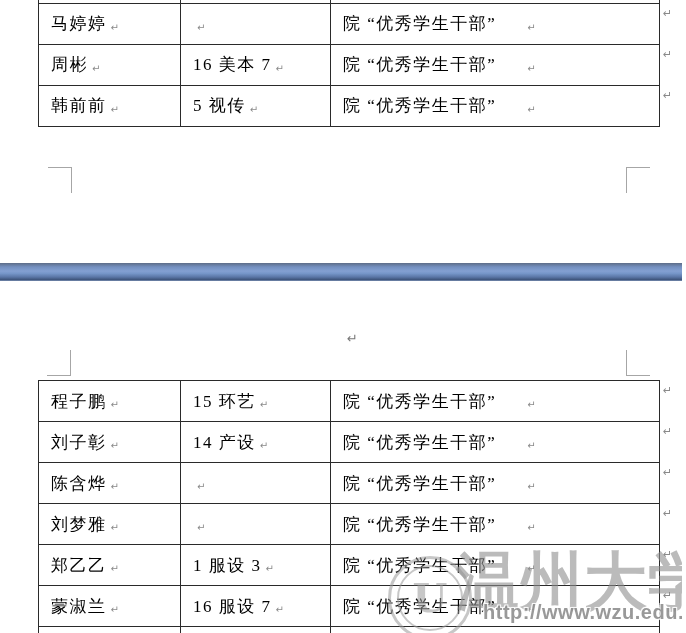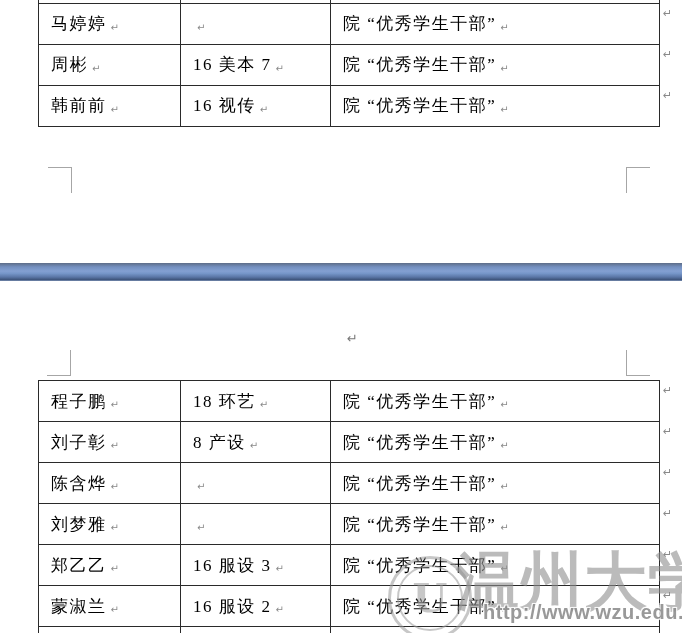--- a/index.html
+++ b/index.html
@@ -25,21 +25,21 @@
   .stub{display:flex;height:3.5px;box-sizing:border-box;border-bottom:1.5px solid var(--bc);}
   .stub-open{display:flex;height:6px;box-sizing:border-box;}
   .cell{
     display:flex;align-items:center;box-sizing:border-box;
     border-right:1.5px solid var(--bc);
     padding-left:12px;font-size:17px;color:#000;letter-spacing:1.5px;
     white-space:nowrap;overflow:hidden;
   }
   .c1{width:142px;}
   .c2{width:150px;}
-  .c3{flex:1;}
+  .c3{flex:1;gap:27px;}
   .endmark{
     font-family:"DejaVu Sans",sans-serif;
     font-size:10px;color:var(--gray-mark);
     margin-left:4px;margin-top:7px;letter-spacing:0;
   }
   .rowmark{
     position:absolute;left:663px;
     font-family:"DejaVu Sans",sans-serif;
     font-size:11px;color:var(--gray-mark);
   }
@@ -131,21 +131,21 @@
           <span class="endmark">↵</span>
         </div>
     </div>
 
     <div class="trow">
       <div class="cell c1">
           <span>韩前前</span>
           <span class="endmark">↵</span>
         </div>
       <div class="cell c2">
-          <span>16 视传</span>
+          <span>5 视传</span>
           <span class="endmark">↵</span>
         </div>
       <div class="cell c3">
           <span>院 “优秀学生干部”</span>
           <span class="endmark">↵</span>
         </div>
     </div>
   </div>
 
   <span class="rowmark" style="top:7px">↵</span>
@@ -162,35 +162,35 @@
 
   <span class="paramark">↵</span>
 
   <div class="tbl tbl2">
     <div class="trow">
       <div class="cell c1">
           <span>程子鹏</span>
           <span class="endmark">↵</span>
         </div>
       <div class="cell c2">
-          <span>18 环艺</span>
+          <span>15 环艺</span>
           <span class="endmark">↵</span>
         </div>
       <div class="cell c3">
           <span>院 “优秀学生干部”</span>
           <span class="endmark">↵</span>
         </div>
     </div>
     <div class="trow">
       <div class="cell c1">
           <span>刘子彰</span>
           <span class="endmark">↵</span>
         </div>
       <div class="cell c2">
-          <span>8 产设</span>
+          <span>14 产设</span>
           <span class="endmark">↵</span>
         </div>
       <div class="cell c3">
           <span>院 “优秀学生干部”</span>
           <span class="endmark">↵</span>
         </div>
     </div>
     <div class="trow">
       <div class="cell c1">
           <span>陈含烨</span>
@@ -216,35 +216,35 @@
           <span>院 “优秀学生干部”</span>
           <span class="endmark">↵</span>
         </div>
     </div>
     <div class="trow">
       <div class="cell c1">
           <span>郑乙乙</span>
           <span class="endmark">↵</span>
         </div>
       <div class="cell c2">
-          <span>16 服设 3</span>
+          <span>1 服设 3</span>
           <span class="endmark">↵</span>
         </div>
       <div class="cell c3">
           <span>院 “优秀学生干部”</span>
           <span class="endmark">↵</span>
         </div>
     </div>
     <div class="trow">
       <div class="cell c1">
           <span>蒙淑兰</span>
           <span class="endmark">↵</span>
         </div>
       <div class="cell c2">
-          <span>16 服设 2</span>
+          <span>16 服设 7</span>
           <span class="endmark">↵</span>
         </div>
       <div class="cell c3">
           <span>院 “优秀学生干部”</span>
           <span class="endmark">↵</span>
         </div>
     </div>
     <div class="stub-open">
       <div class="cell c1"></div>
       <div class="cell c2"></div>

